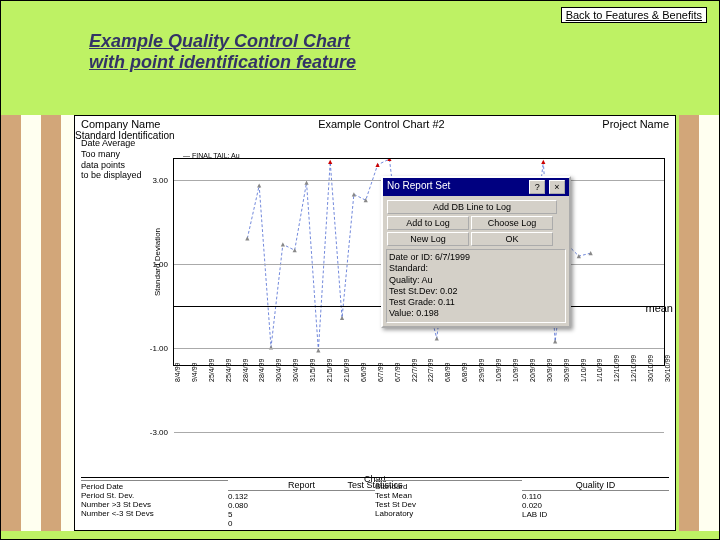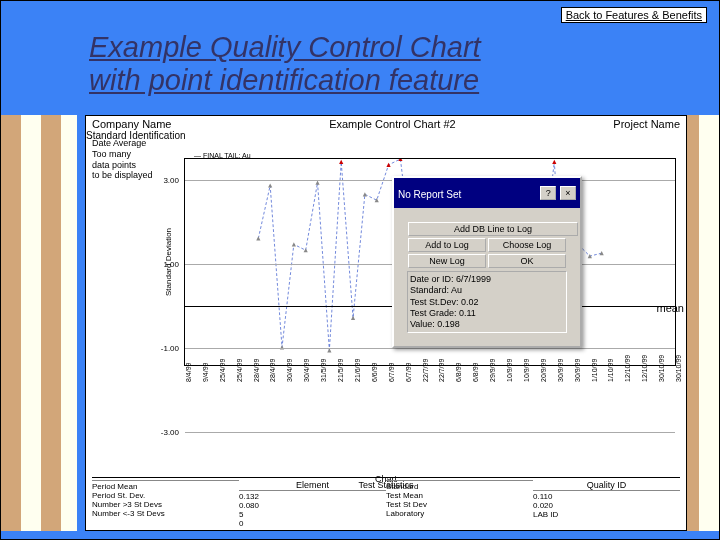--- a/index.html
+++ b/index.html
@@ -1,37 +1,37 @@
 <!DOCTYPE html>
 <html><head>
 <meta charset="utf-8">
 <style>
   html,body{margin:0;padding:0;width:720px;height:540px;font-family:Arial,Helvetica,sans-serif;background:#fff;overflow:hidden}
-  .page{position:relative;width:720px;height:540px;background:#3b82f6;border:1px solid #000;box-sizing:border-box}
+  .page{position:relative;width:720px;height:540px;background:#bef264;border:1px solid #000;box-sizing:border-box}
   .back-link{position:absolute;top:6px;right:12px;font-size:11px;text-decoration:underline;border:1px solid #000;padding:1px 4px;color:#000;background:#fff}
-  .title{position:absolute;top:30px;left:88px;font-size:29px;font-weight:normal;font-style:italic;text-decoration:underline;color:#333366;line-height:1.15}
-  .chart-window{position:absolute;top:114px;left:84px;width:602px;height:416px;background:#fff;border:1px solid #000;box-sizing:border-box}
+  .title{position:absolute;top:30px;left:88px;font-size:18px;font-weight:bold;font-style:italic;text-decoration:underline;color:#333366;line-height:1.15}
+  .chart-window{position:absolute;top:114px;left:73px;width:602px;height:416px;background:#fff;border:1px solid #000;box-sizing:border-box}
   .stripe{position:absolute;top:114px;left:0;width:76px;height:416px;background:repeating-linear-gradient(90deg,#d2a679 0 20px,#fffff0 20px 40px)}
   .stripe-r{position:absolute;top:114px;left:678px;width:40px;height:416px;background:repeating-linear-gradient(90deg,#d2a679 0 20px,#fffff0 20px 40px)}
   .hdr{display:flex;justify-content:space-between;font-size:11px;padding:2px 6px}
   .sub{text-align:left;font-size:10px;margin-top:-2px}
   .meta-left{position:absolute;top:22px;left:6px;font-size:9px;line-height:1.2}
   .plot{position:absolute;top:42px;left:98px;width:492px;height:208px;border:1px solid #000;box-sizing:border-box}
   .ylabel{position:absolute;top:180px;left:78px;font-size:8px;transform:rotate(-90deg);transform-origin:left top}
   .xlabel{position:absolute;bottom:46px;left:50%;transform:translateX(-50%);font-size:9px}
   .legend{position:absolute;top:36px;left:108px;font-size:7px}
   .mean-lbl{position:absolute;top:186px;right:2px;font-size:11px}
   .ytick{position:absolute;right:496px;font-size:8px;transform:translateY(-50%)}
   .grid{position:absolute;left:0;width:100%;border-top:1px solid #aaa}
   .xtick{position:absolute;bottom:-24px;font-size:7px;transform:rotate(-90deg);transform-origin:left top;white-space:nowrap}
   svg.series{position:absolute;top:0;left:0;width:100%;height:100%}
   .popup{position:absolute;top:60px;left:306px;width:186px;background:#d4d0c8;border:2px outset #fff;font-size:9px;box-shadow:2px 2px 4px rgba(0,0,0,.4)}
-  .popup .tbar{background:#000080;color:#fff;padding:8px 4px;display:flex;justify-content:space-between;align-items:flex-end;font-size:10px}
+  .popup .tbar{background:#000080;color:#fff;padding:2px 4px;display:flex;justify-content:space-between;align-items:flex-start;font-size:10px}
   .popup .tbar .btns span{display:inline-block;width:14px;height:12px;background:#d4d0c8;border:1px outset #fff;color:#000;text-align:center;line-height:12px;font-size:9px;margin-left:1px}
-  .popup .body{padding:13px}
+  .popup .body{padding:3px}
   .popup button{font-size:9px;background:#d4d0c8;border:1px outset #fff;padding:1px 2px;margin:1px;width:82px}
   .popup .row{display:flex}
   .popup .info{border:1px inset #fff;padding:2px;margin-top:2px;line-height:1.25}
   .stats{position:absolute;bottom:2px;left:6px;right:6px;border-top:1px solid #000;padding-top:2px;display:flex;font-size:8px}
   .stats .col{flex:1}
   .stats .hdr2{text-align:center;font-size:9px;border-bottom:1px solid #888;margin-bottom:1px}
   .stats-title{position:absolute;bottom:40px;left:50%;transform:translateX(-50%);font-size:9px}
 </style>
 </head>
 <body>
@@ -150,40 +150,41 @@
         <div class="row">
           <button>Add to Log</button>
           <button>Choose Log</button>
         </div>
         <div class="row">
           <button>New Log</button>
           <button>OK</button>
         </div>
         <div class="info">
           <div>Date or ID: 6/7/1999</div>
-          <div>Standard: Au</div>
+          <div>Standard:</div>
+          <div>Quality: Au</div>
           <div>Test St.Dev: 0.02</div>
           <div>Test Grade: 0.11</div>
           <div>Value: 0.198</div>
         </div>
       </div>
     </div>
 
     <div class="xlabel">Chart</div>
     <div class="stats-title">Test Statistics</div>
     <div class="stats">
       <div class="col">
         <div class="hdr2"></div>
-        <div>Period Mean</div>
+        <div>Period Date</div>
         <div>Period St. Dev.</div>
         <div>Number &gt;3 St Devs</div>
         <div>Number &lt;-3 St Devs</div>
       </div>
       <div class="col">
-        <div class="hdr2">Element</div>
+        <div class="hdr2">Report</div>
         <div>0.132</div>
         <div>0.080</div>
         <div>5</div>
         <div>0</div>
       </div>
       <div class="col">
         <div class="hdr2"></div>
         <div>Standard</div>
         <div>Test Mean</div>
         <div>Test St Dev</div>

